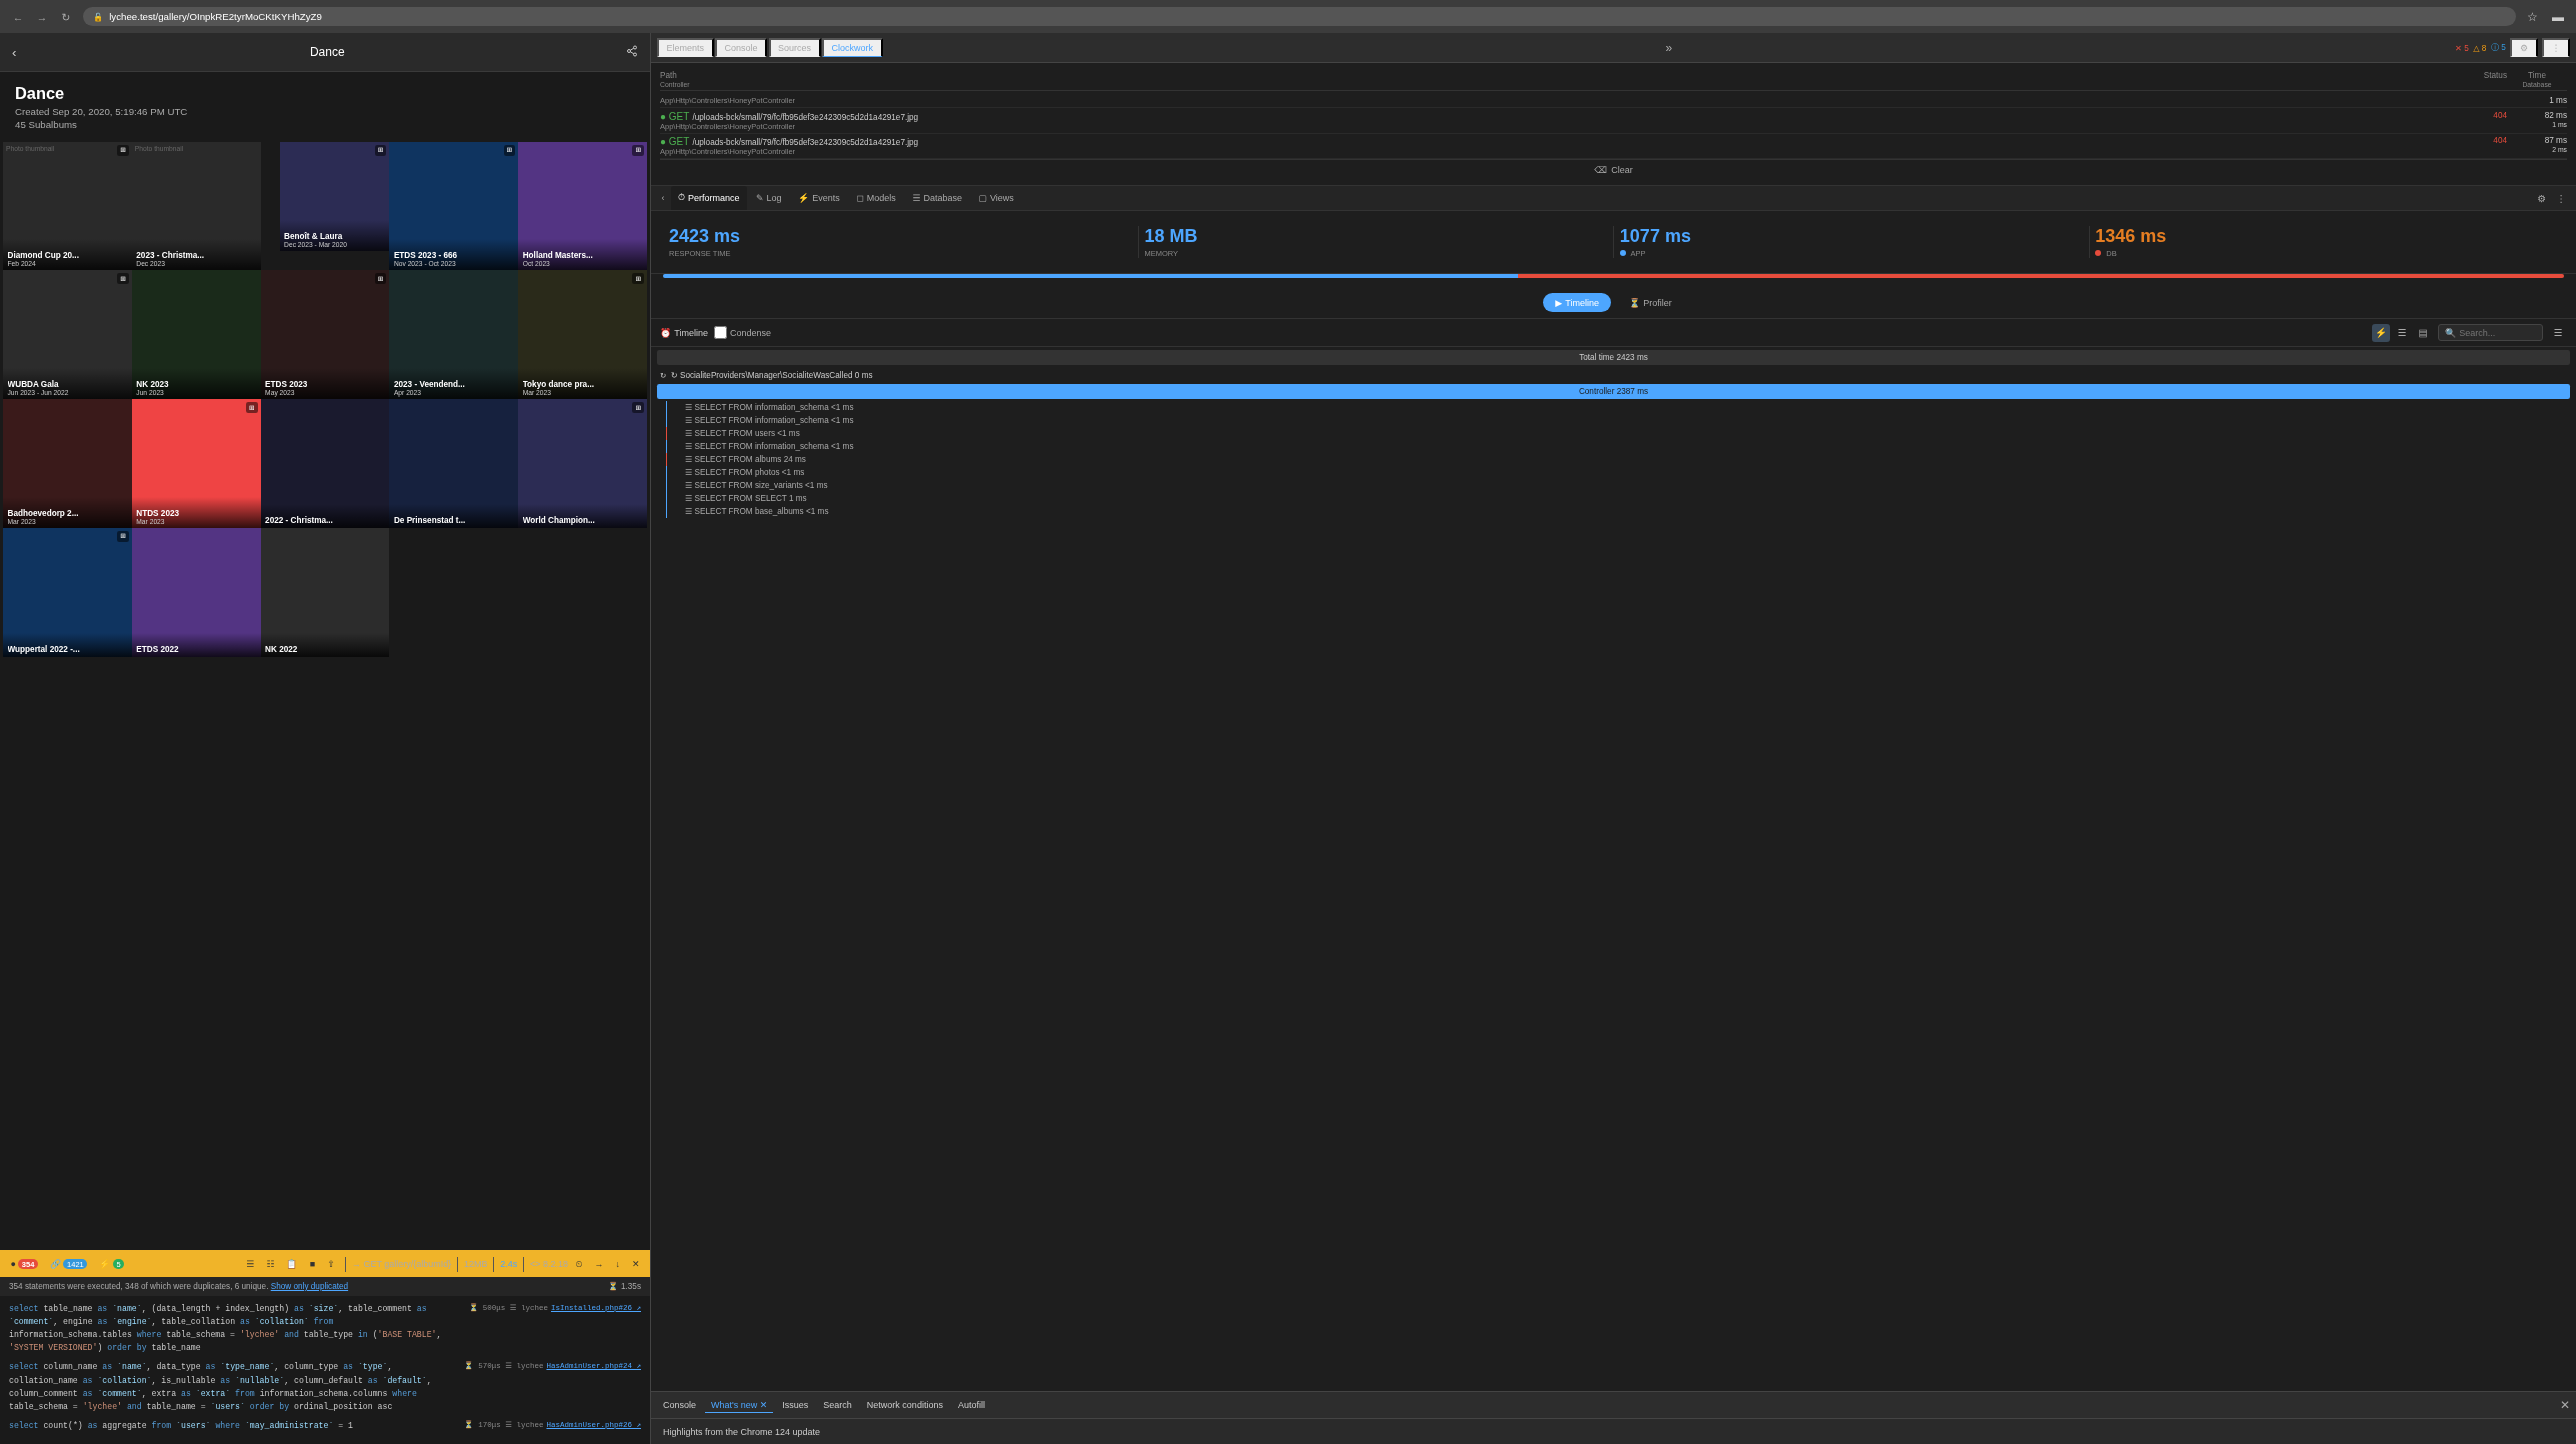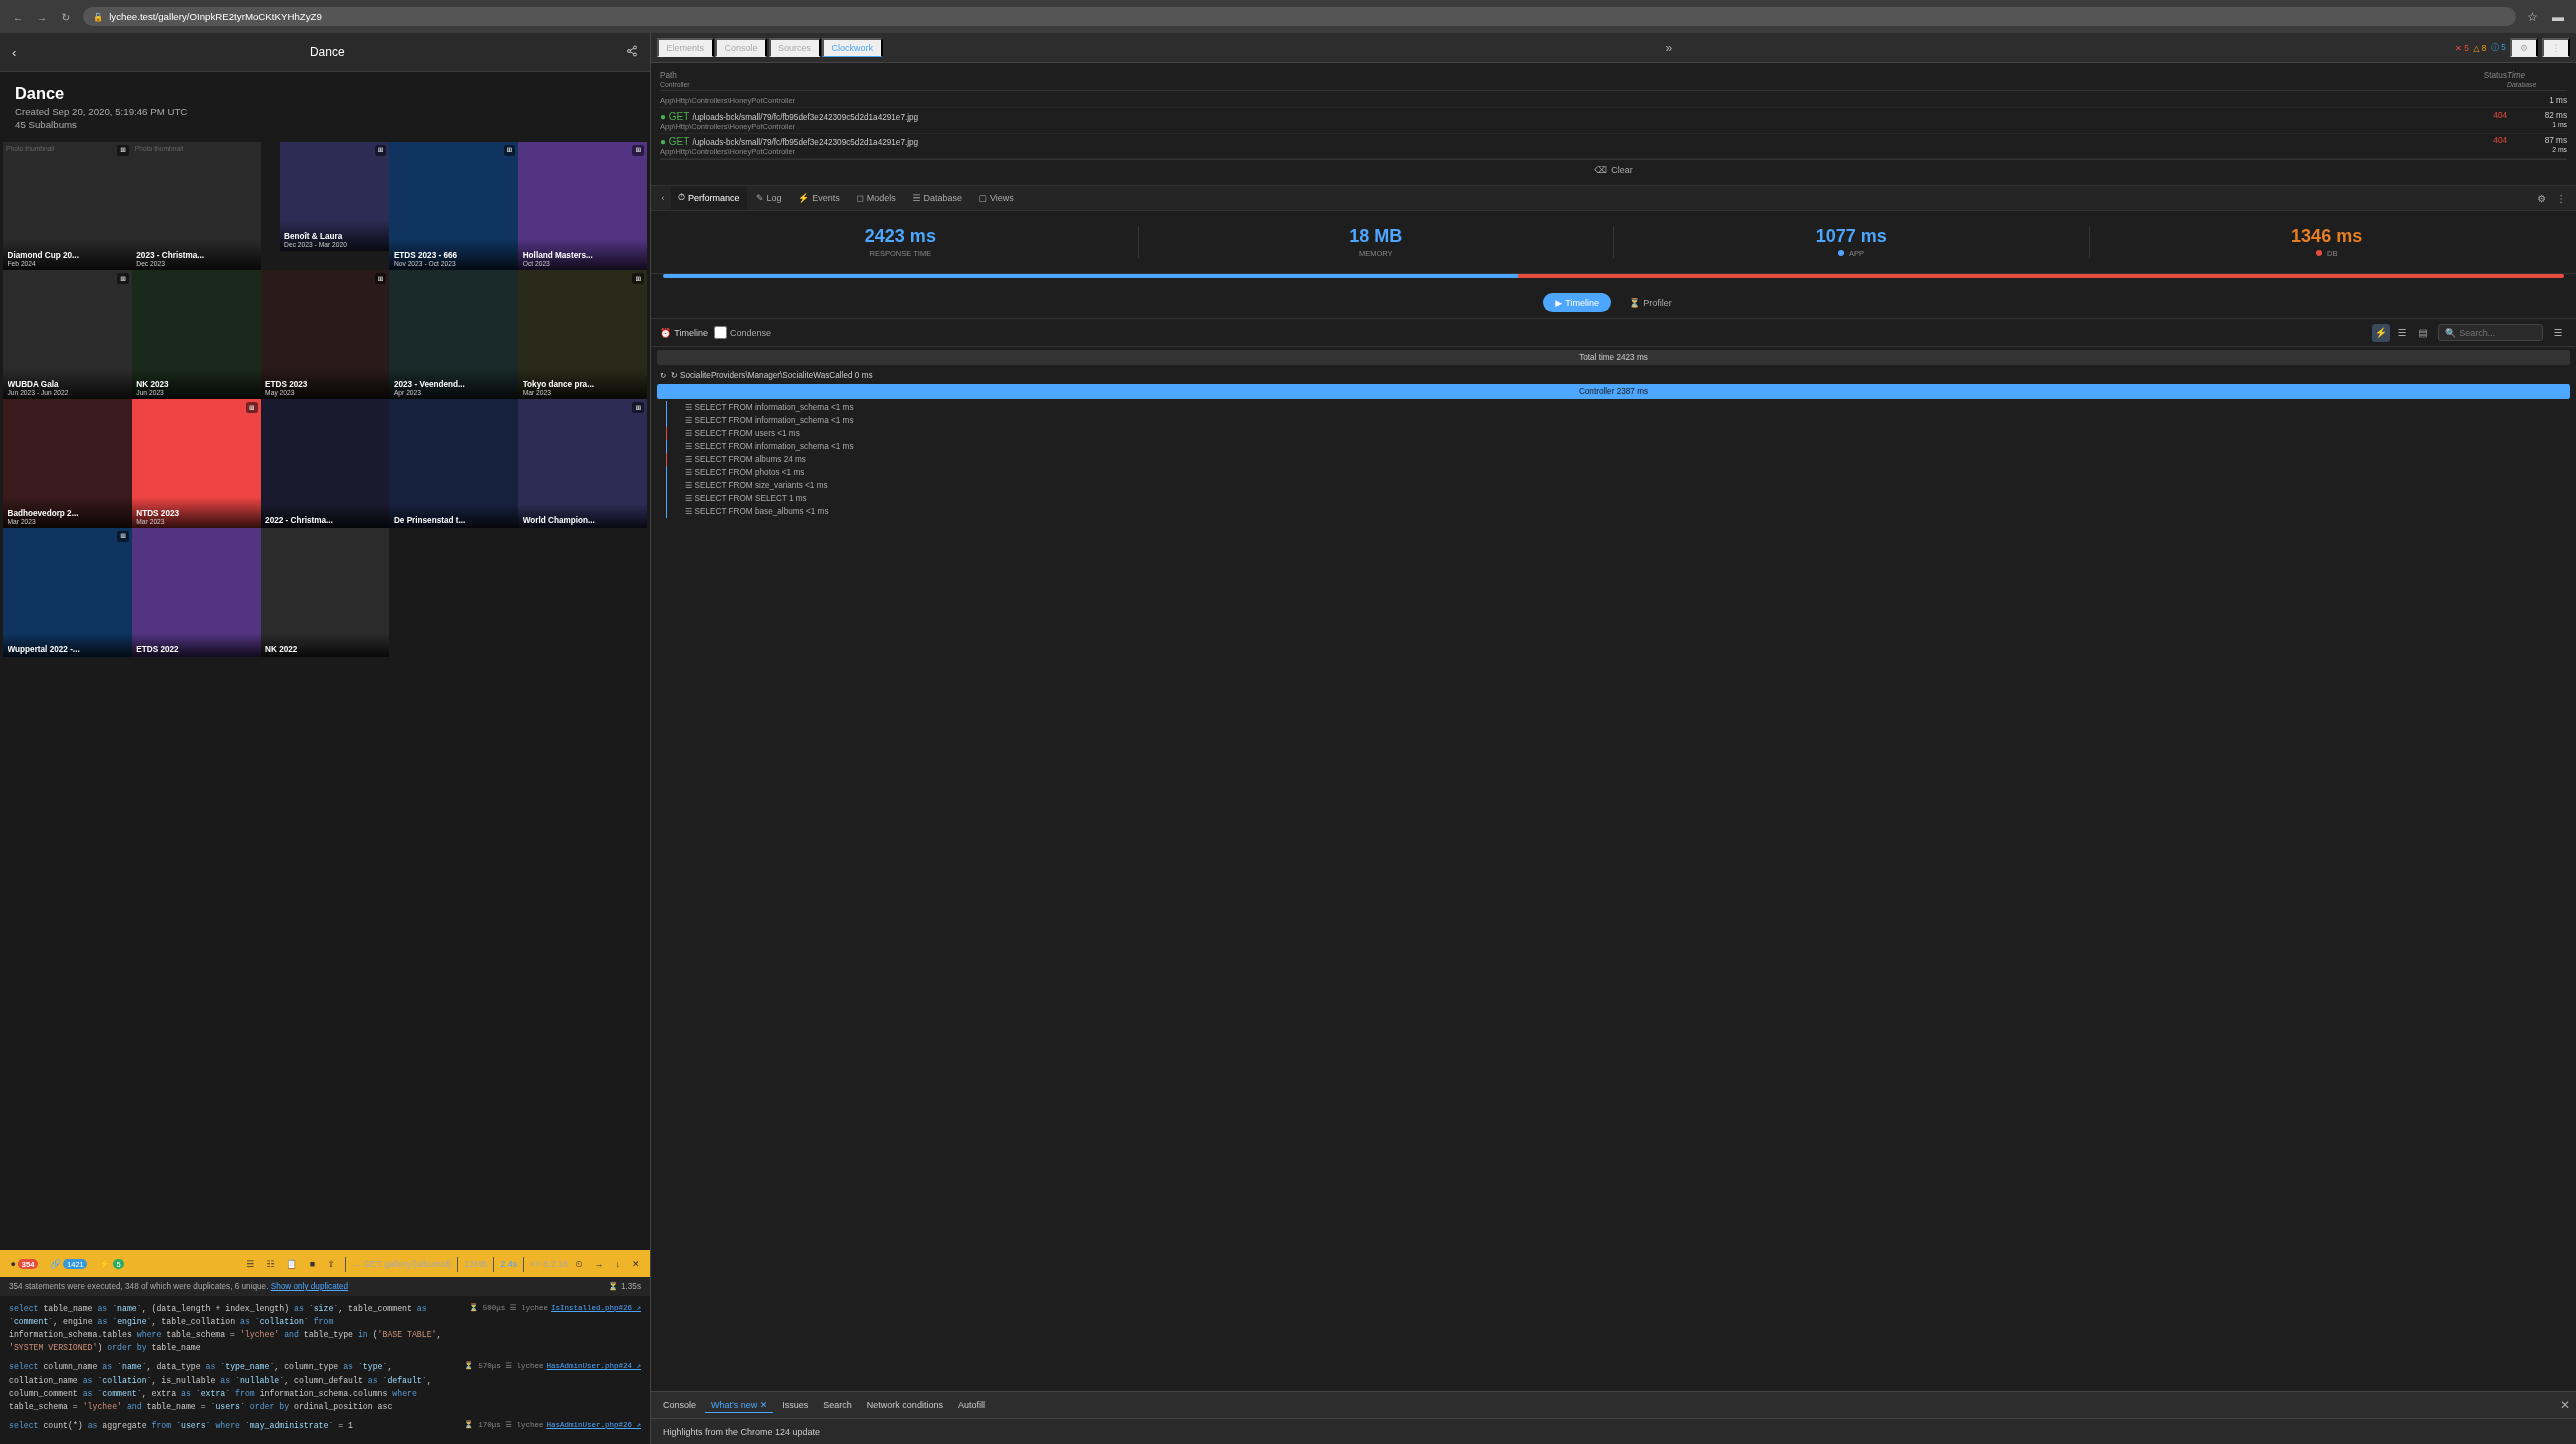--- a/index.html
+++ b/index.html
@@ -44,38 +44,38 @@
     .devtools-tabs-bar { display: flex; align-items: center; background: #2d2d2d; border-bottom: 0.7px solid #444; padding: 0 6px; height: 30px; gap: 1.5px; }
     .devtools-tab { padding: 3px 7.5px; font-size: 9px; color: #aaa; cursor: pointer; border-bottom: 1.5px solid transparent; }
     .devtools-tab.active { color: #4da6ff; border-bottom-color: #4da6ff; }
     .devtools-more { color: #aaa; margin-left: auto; cursor: pointer; }
 
     
     .request-list { padding: 6px 9px; border-bottom: 0.7px solid #333; }
     .request-header { display: flex; font-size: 8.2px; color: #888; padding: 1.5px 0; border-bottom: 0.7px solid #333; margin-bottom: 3px; }
     .request-header .col-path { flex: 1; }
     .request-header .col-status { width: 45px; text-align: right; }
-    .request-header .col-time { width: 60px; text-align: left; font-style: italic; }
+    .request-header .col-time { width: 60px; text-align: center; }
     .request-row { display: flex; align-items: flex-start; padding: 2.2px 0; font-size: 8.2px; border-bottom: 0.7px solid #2a2a2a; }
     .request-path { flex: 1; }
     .request-path .controller { color: #888; font-size: 7.5px; }
     .request-path .url { color: #ccc; }
     .request-path .get-badge { color: #4CAF50; margin-right: 3px; font-size: 10px; }
     .request-status { width: 45px; text-align: right; color: #e74c3c; font-size: 8.2px; }
     .request-time { width: 60px; text-align: right; color: #ccc; font-size: 8.2px; }
     .clear-btn { display: flex; align-items: center; justify-content: center; gap: 4.5px; padding: 4.5px; color: #aaa; font-size: 9px; cursor: pointer; border-top: 0.7px solid #333; }
 
     
     .cw-tabs { display: flex; align-items: center; background: #252525; border-bottom: 0.7px solid #333; padding: 0 6px; gap: 1.5px; overflow-x: auto; }
     .cw-tab { padding: 6px 7.5px; font-size: 9px; color: #aaa; cursor: pointer; display: flex; align-items: center; gap: 3px; white-space: nowrap; border-bottom: 1.5px solid transparent; }
     .cw-tab.active { color: #fff; background: #1e1e1e; border-radius: 3px 3px 0 0; }
 
     
     .perf-metrics { display: flex; padding: 9px 12px; gap: 0; border-bottom: 0.7px solid #333; }
-    .metric { flex: 1; text-align: center; padding: 6px; }
+    .metric { flex: 1; text-align: left; padding: 6px; }
     .metric-value { font-size: 18px; font-weight: 600; color: #4da6ff; }
     .metric-value.orange { color: #e67e22; }
     .metric-label { font-size: 7.5px; color: #888; text-transform: uppercase; margin-top: 1.5px; }
     .metric-dot { display: inline-block; width: 6px; height: 6px; border-radius: 50%; margin-right: 3px; }
     .metric-dot.blue { background: #4da6ff; }
     .metric-dot.red { background: #e74c3c; }
     .metric-divider { width: 0.7px; background: #333; margin: 6px 0; }
 
     
     .perf-bar { height: 4.5px; background: #333; margin: 0 12px 9px; border-radius: 2.2px; overflow: hidden; display: flex; }

